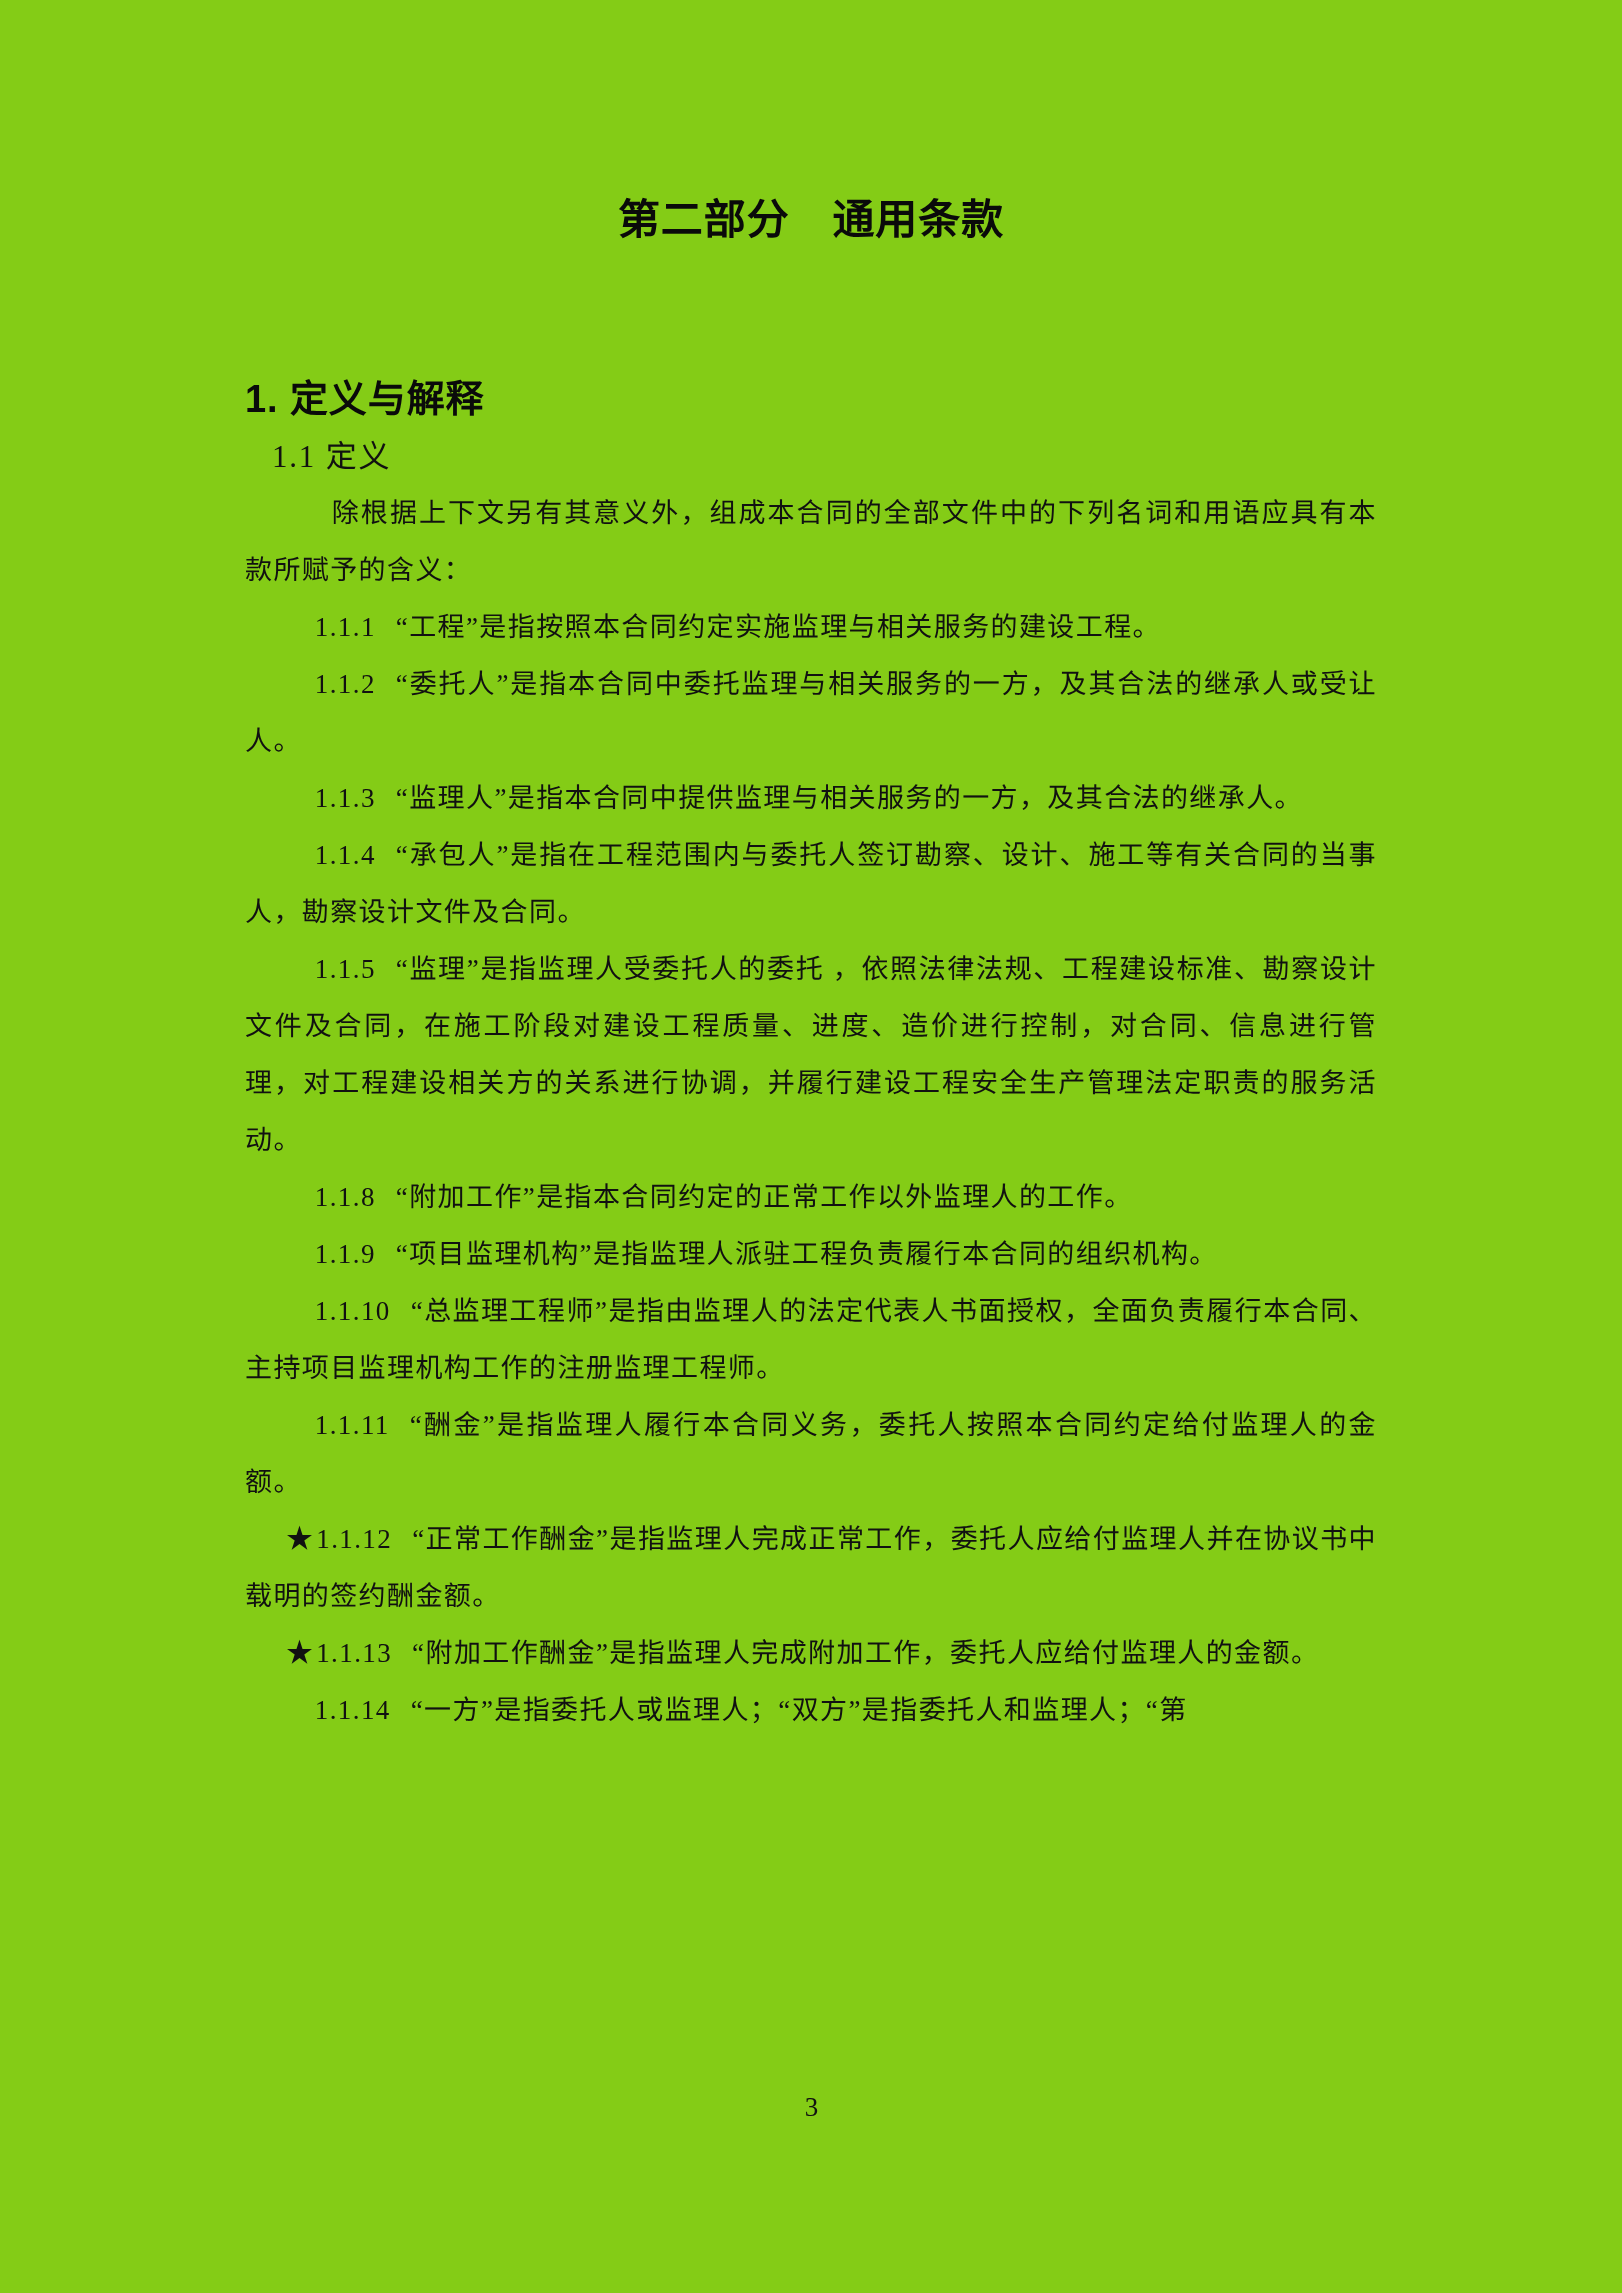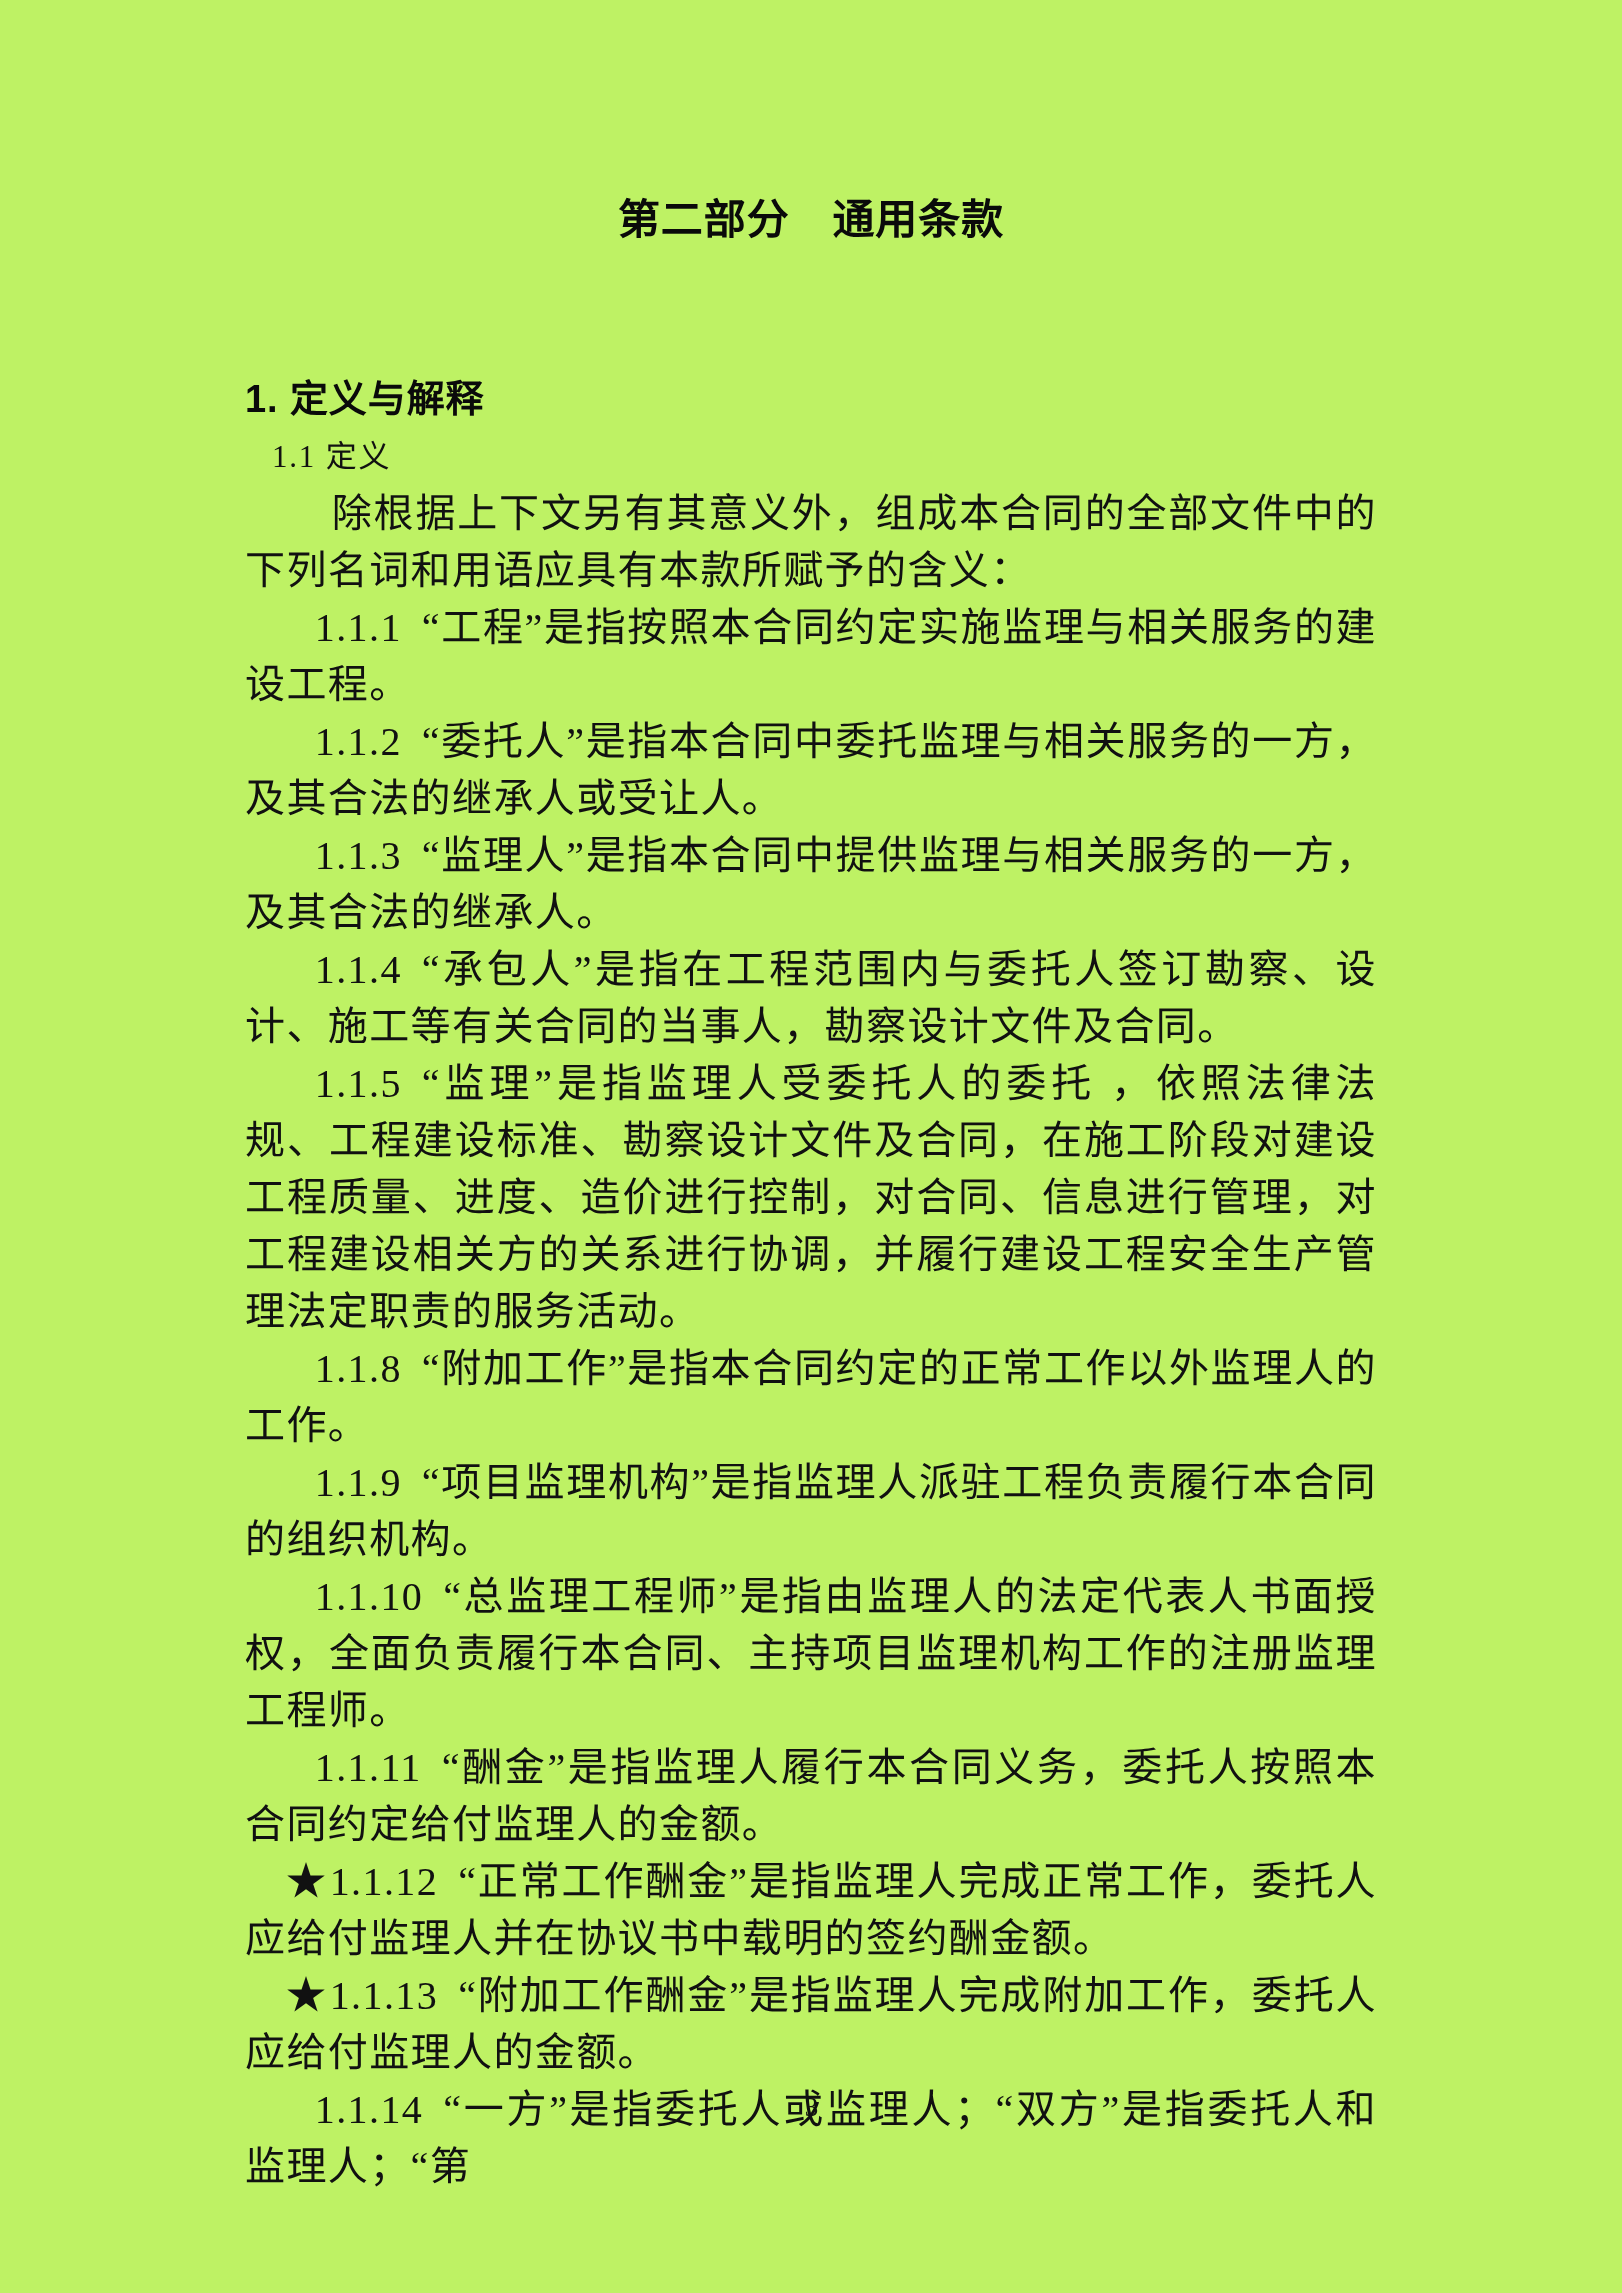--- a/index.html
+++ b/index.html
@@ -4,21 +4,21 @@
 <style>
   html, body {
     margin: 0;
     padding: 0;
     background: #ffffff;
   }
   .page {
     position: relative;
     width: 1623px;
     height: 2294px;
-    background: #bef264;
+    background: #84cc16;
     color: #111111;
     font-family: "Liberation Serif", "DejaVu Serif", serif;
     overflow: hidden;
   }
   .doc-title {
     position: absolute;
     top: 193px;
     left: 245px;
     width: 1132px;
     margin: 0;
@@ -49,21 +49,21 @@
     margin: 0;
     font-weight: normal;
     font-size: 31px;
     line-height: 57px;
     text-indent: 27px;
     letter-spacing: 1.8px;
     color: #111111;
   }
   .clause {
     margin: 0;
-    font-size: 40px;
+    font-size: 27px;
     line-height: 57px;
     letter-spacing: 1.4px;
     text-align: justify;
     word-break: break-all;
     text-indent: 68px;
     color: #111111;
   }
   .clause.intro { text-indent: 65px; }
   .clause.starred { text-indent: 41px; }
   .clause .num { margin-right: 20px; }

